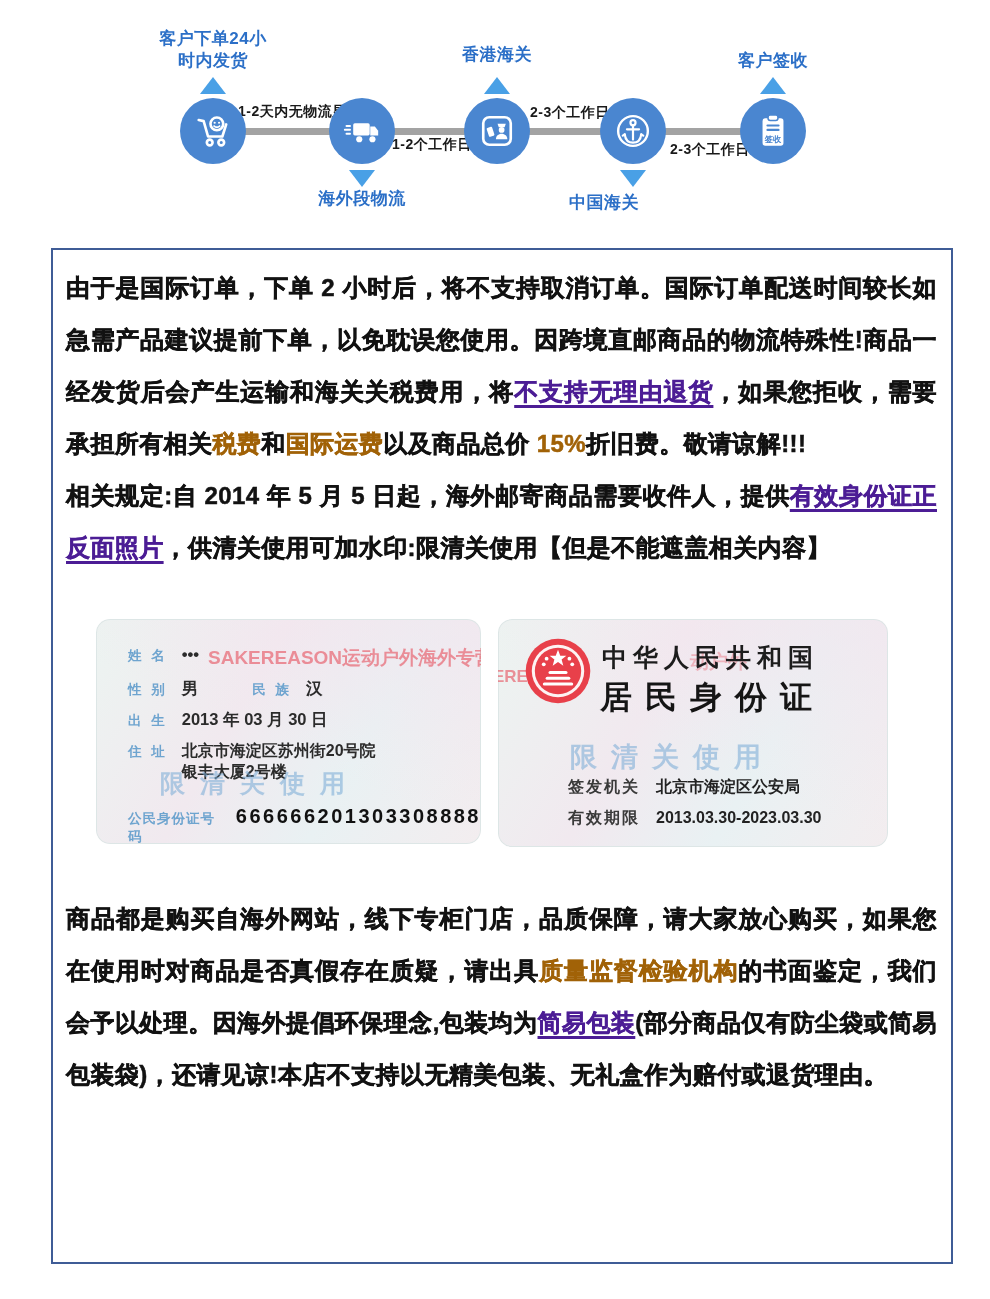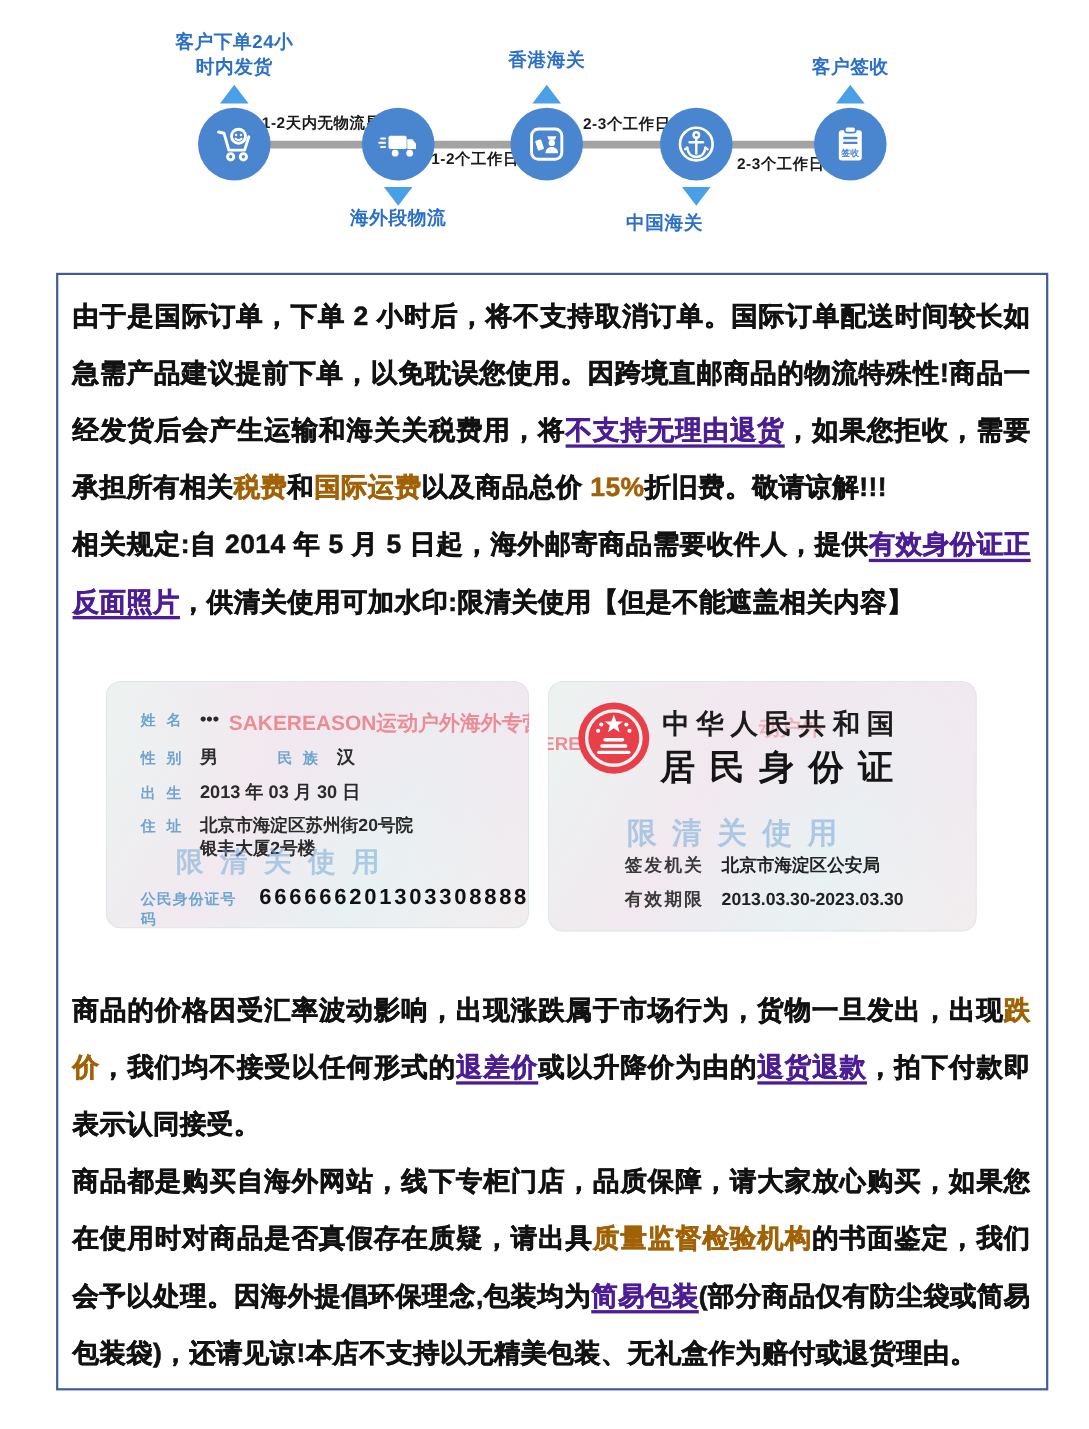--- a/index.html
+++ b/index.html
@@ -206,15 +206,14 @@
         <span class="b-label">签发机关</span>
         <span class="b-value">北京市海淀区公安局</span>
       </div>
       <div class="brow br-valid">
         <span class="b-label">有效期限</span>
         <span class="b-value">2013.03.30-2023.03.30</span>
       </div>
     </div>
   </div>
 
-  <p class="para"><span>商品的价格因受汇率波动影响，出现涨跌属于市场行为，货物一旦发出，出现</span><span class="seg-b">跌价</span><span>，我们均不接受以任何形式的</span><span class="seg-bu">退差价</span><span>或以升降价为由的</span><span class="seg-bu">退货退款</span><span>，拍下付款即表示认同接受。</span></p>
   <p class="para"><span>商品都是购买自海外网站，线下专柜门店，品质保障，请大家放心购买，如果您在使用时对商品是否真假存在质疑，请出具</span><span class="seg-b">质量监督检验机构</span><span>的书面鉴定，我们会予以处理。因海外提倡环保理念,包装均为</span><span class="seg-bu">简易包装</span><span>(部分商品仅有防尘袋或简易包装袋)，还请见谅!本店不支持以无精美包装、无礼盒作为赔付或退货理由。</span></p>
 </div>
 
 </body></html>

